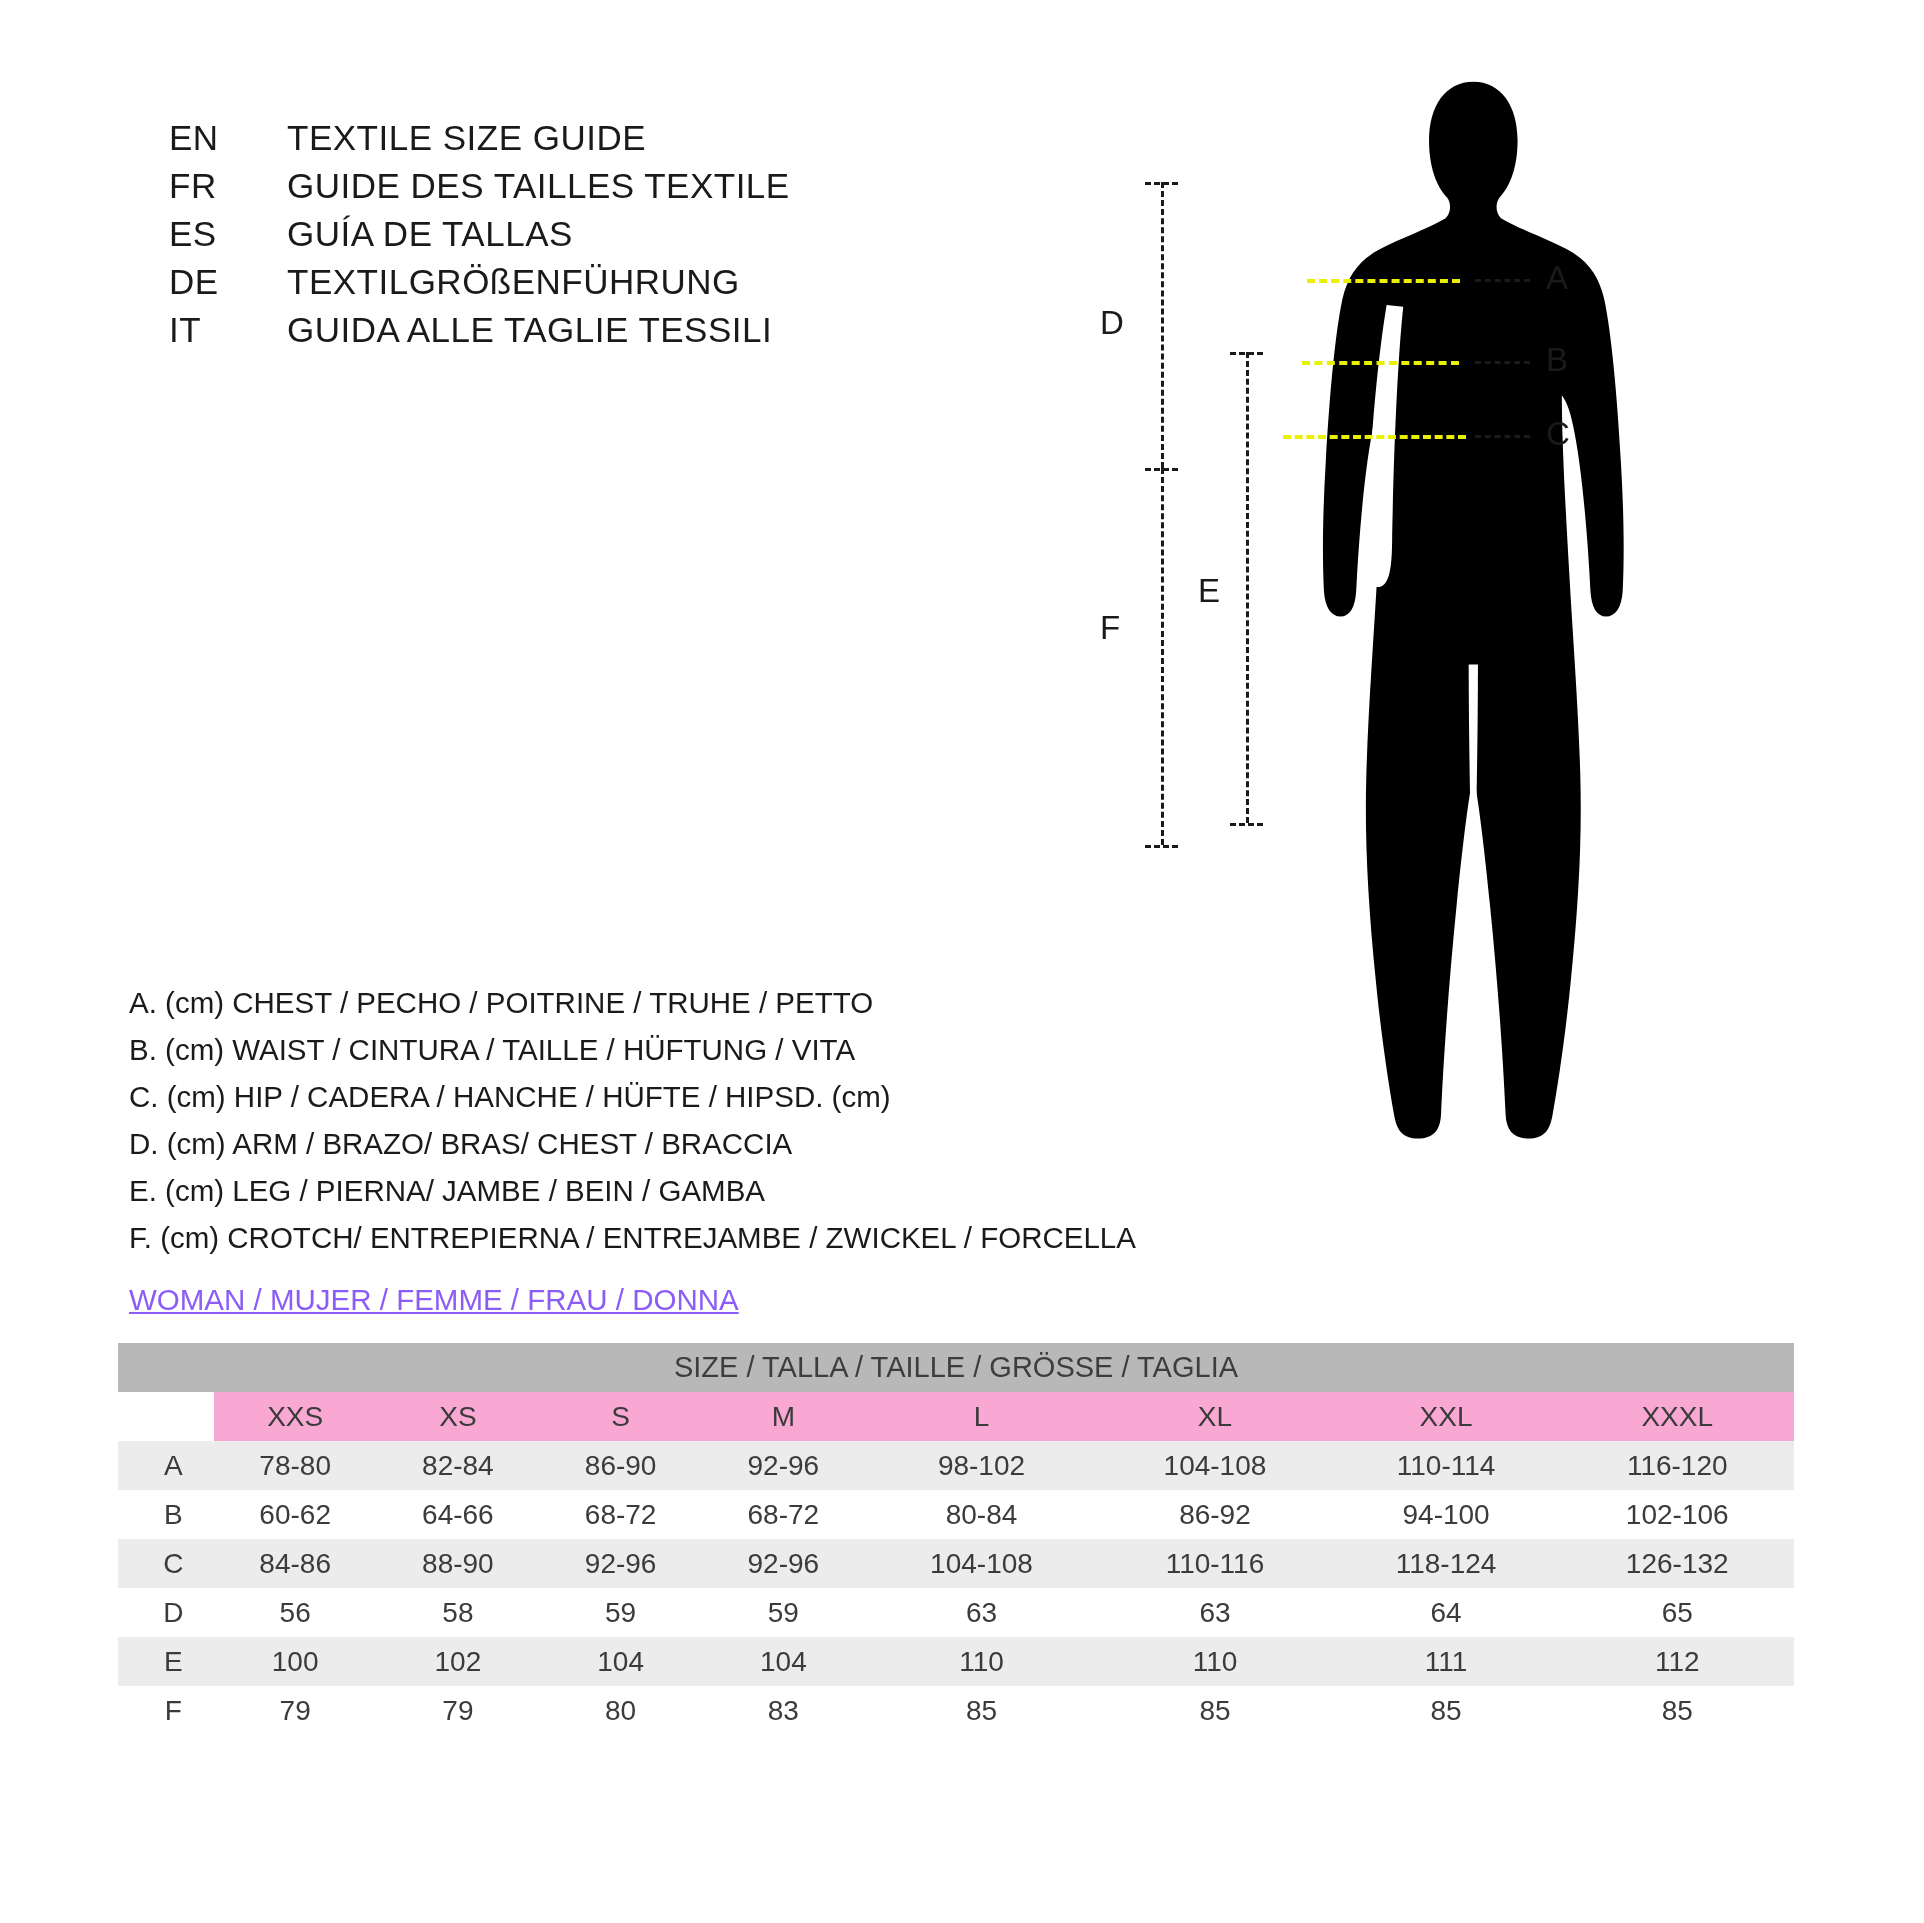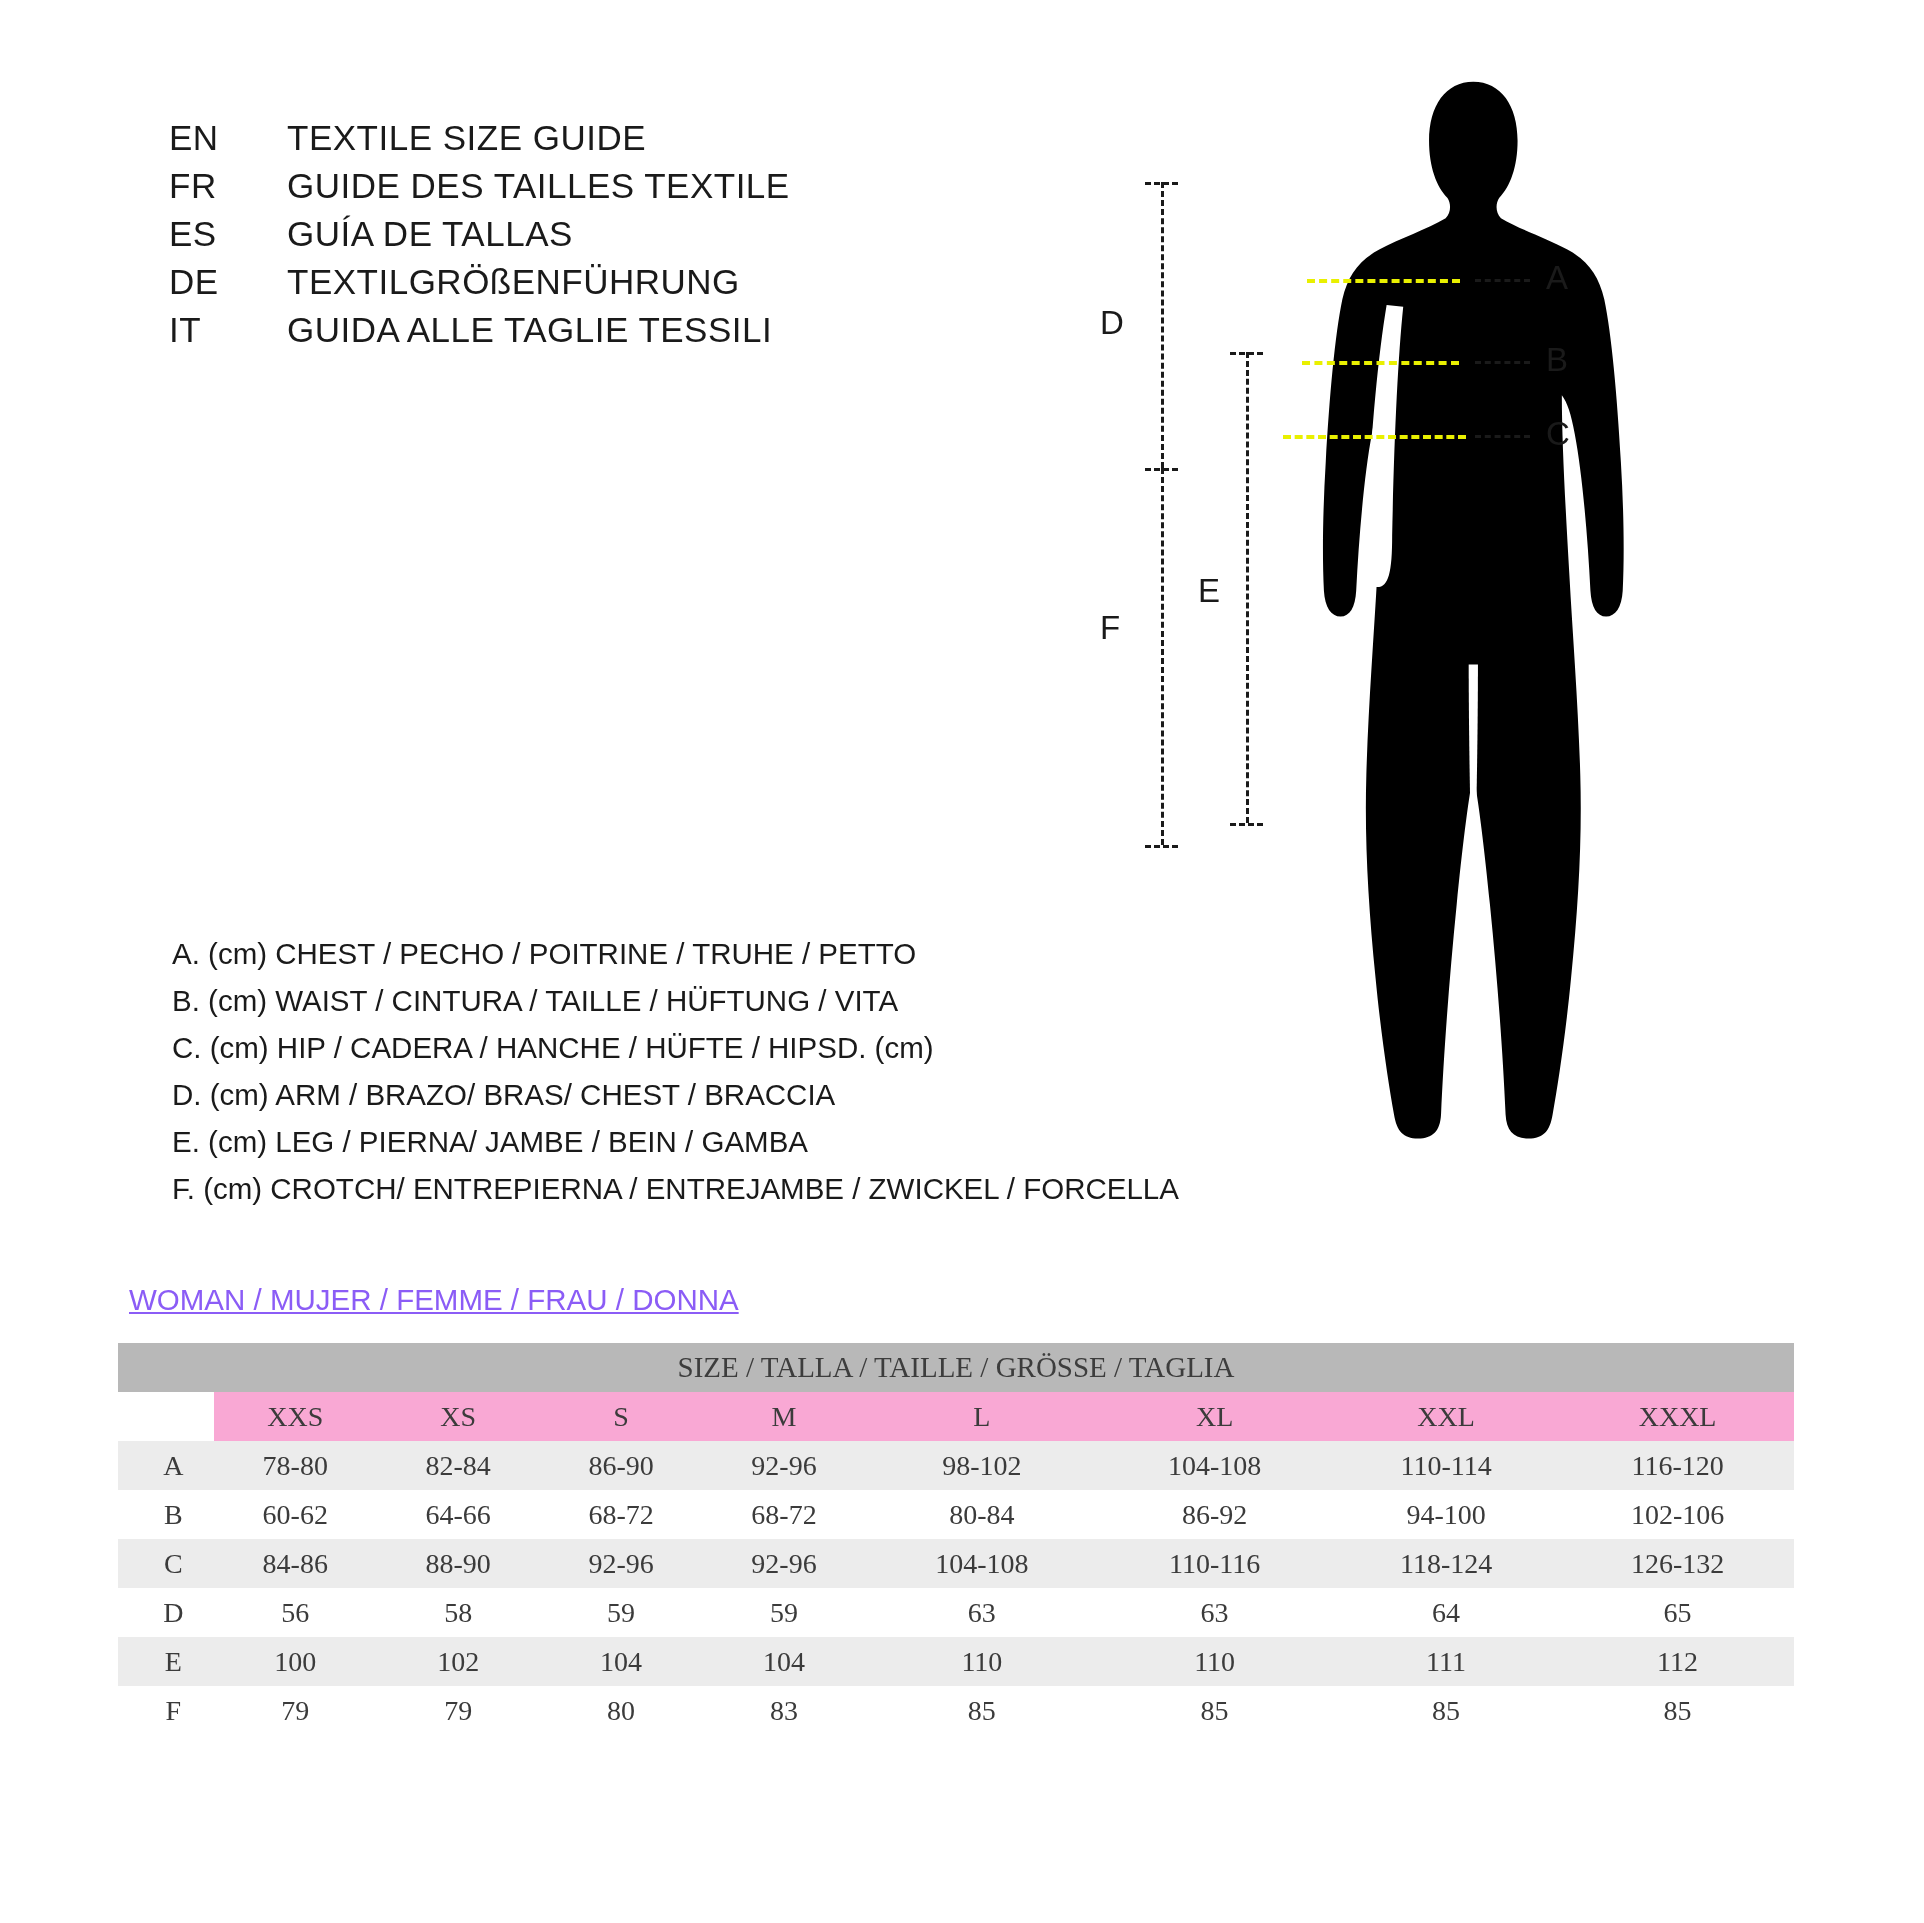--- a/index.html
+++ b/index.html
@@ -37,22 +37,21 @@
   .title-text {
     font-size: 35px;
     letter-spacing: 0.5px;
     color: #1a1a1a;
   }
 
   
   #legend-block {
     position: absolute;
     left: 129px;
-    top: 930px;
-    margin-left: 43px;
+    top: 979px;
   }
   .legend-row {
     font-size: 29.5px;
     line-height: 47px;
     color: #1a1a1a;
     white-space: nowrap;
   }
 
   
   #woman-label {
@@ -66,21 +65,20 @@
 
   
   #size-table {
     position: absolute;
     left: 118px;
     top: 1343px;
     width: 1676px;
     border-collapse: collapse;
     font-size: 28px;
     color: #3b3b3b;
-    font-family: Liberation Serif, serif;
   }
   #size-table td, #size-table th {
     padding: 0;
     height: 49px;
     font-weight: normal;
     text-align: center;
     vertical-align: middle;
   }
   .tbl-header-row td {
     background: #b8b8b8;

